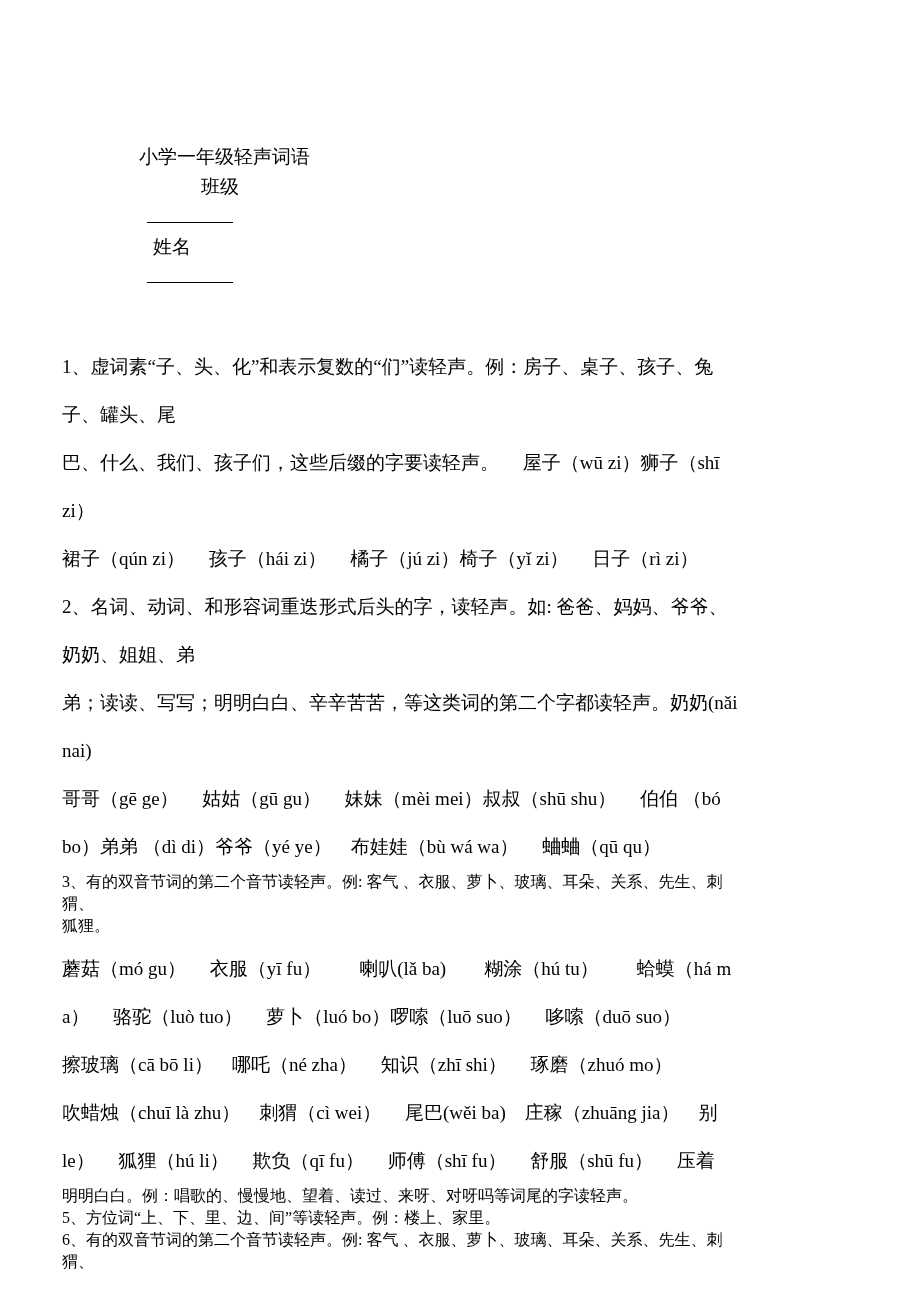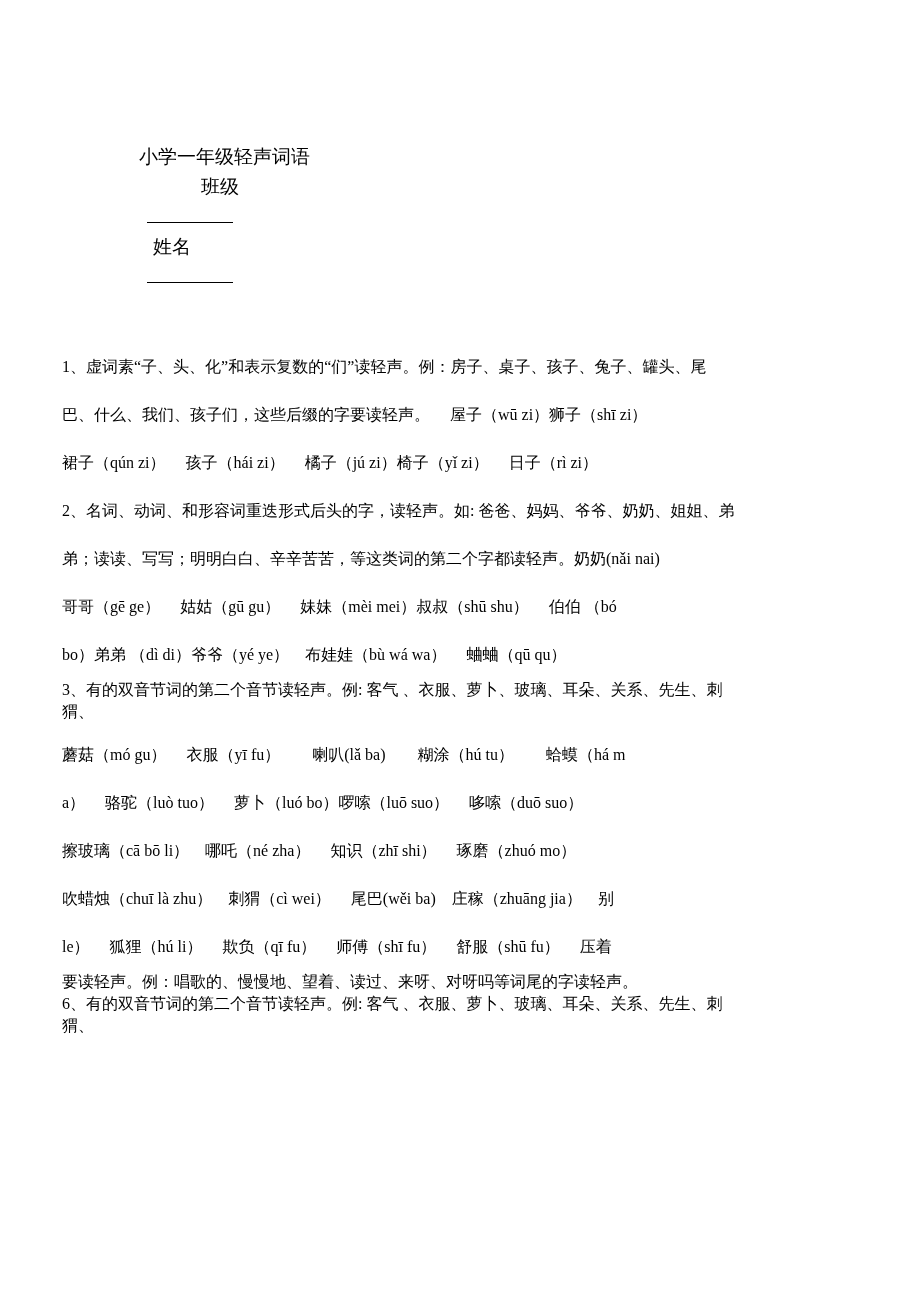--- a/index.html
+++ b/index.html
@@ -35,21 +35,21 @@
     border-bottom: 1px solid #000;
     margin-left: 8px;
     vertical-align: baseline;
   }
   .body-text { margin-top: 21px; }
   .line {
     white-space: pre-wrap;
     margin: 0;
   }
   .lg {
-    font-size: 16px;
+    font-size: 19px;
     line-height: 48px;
   }
   .sm {
     font-size: 16px;
     line-height: 22px;
   }
   .gap-before { margin-top: 8px; }
 </style>
 </head>
 <body>
@@ -66,23 +66,25 @@
 
   <div class="body-text">
     <div class="line lg">1、虚词素“子、头、化”和表示复数的“们”读轻声。例：房子、桌子、孩子、兔子、罐头、尾</div>
     <div class="line lg">巴、什么、我们、孩子们，这些后缀的字要读轻声。　 屋子（wū zi）狮子（shī zi）</div>
     <div class="line lg">裙子（qún zi）　 孩子（hái zi）　 橘子（jú zi）椅子（yǐ zi）　 日子（rì zi）</div>
     <div class="line lg">2、名词、动词、和形容词重迭形式后头的字，读轻声。如: 爸爸、妈妈、爷爷、奶奶、姐姐、弟</div>
     <div class="line lg">弟；读读、写写；明明白白、辛辛苦苦，等这类词的第二个字都读轻声。奶奶(nǎi nai)</div>
     <div class="line lg">哥哥（gē ge）　 姑姑（gū gu）　 妹妹（mèi mei）叔叔（shū shu）　 伯伯 （bó</div>
     <div class="line lg">bo）弟弟 （dì di）爷爷（yé ye）　布娃娃（bù wá wa）　 蛐蛐（qū qu）</div>
     <div class="line sm">3、有的双音节词的第二个音节读轻声。例: 客气 、衣服、萝卜、玻璃、耳朵、关系、先生、刺猬、</div>
+    <div class="line sm">狐狸。</div>
     <div class="line lg gap-before">蘑菇（mó gu）　 衣服（yī fu）　　喇叭(lǎ ba)　　糊涂（hú tu）　　蛤蟆（há m</div>
     <div class="line lg">a）　 骆驼（luò tuo）　 萝卜（luó bo）啰嗦（luō suo）　 哆嗦（duō suo）</div>
     <div class="line lg">擦玻璃（cā bō li）　哪吒（né zha）　 知识（zhī shi）　 琢磨（zhuó mo）</div>
     <div class="line lg">吹蜡烛（chuī là zhu）　刺猬（cì wei）　 尾巴(wěi ba)　庄稼（zhuāng jia）　别</div>
     <div class="line lg">le）　 狐狸（hú li）　 欺负（qī fu）　 师傅（shī fu）　 舒服（shū fu）　 压着</div>
-    <div class="line sm">要读轻声。例：唱歌的、慢慢地、望着、读过、来呀、对呀吗等词尾的字读轻声。</div>
+    <div class="line sm">明明白白。例：唱歌的、慢慢地、望着、读过、来呀、对呀吗等词尾的字读轻声。</div>
+    <div class="line sm">5、方位词“上、下、里、边、间”等读轻声。例：楼上、家里。</div>
     <div class="line sm">6、有的双音节词的第二个音节读轻声。例: 客气 、衣服、萝卜、玻璃、耳朵、关系、先生、刺猬、</div>
 
   </div>
 
 </div>
 
 </body></html>

